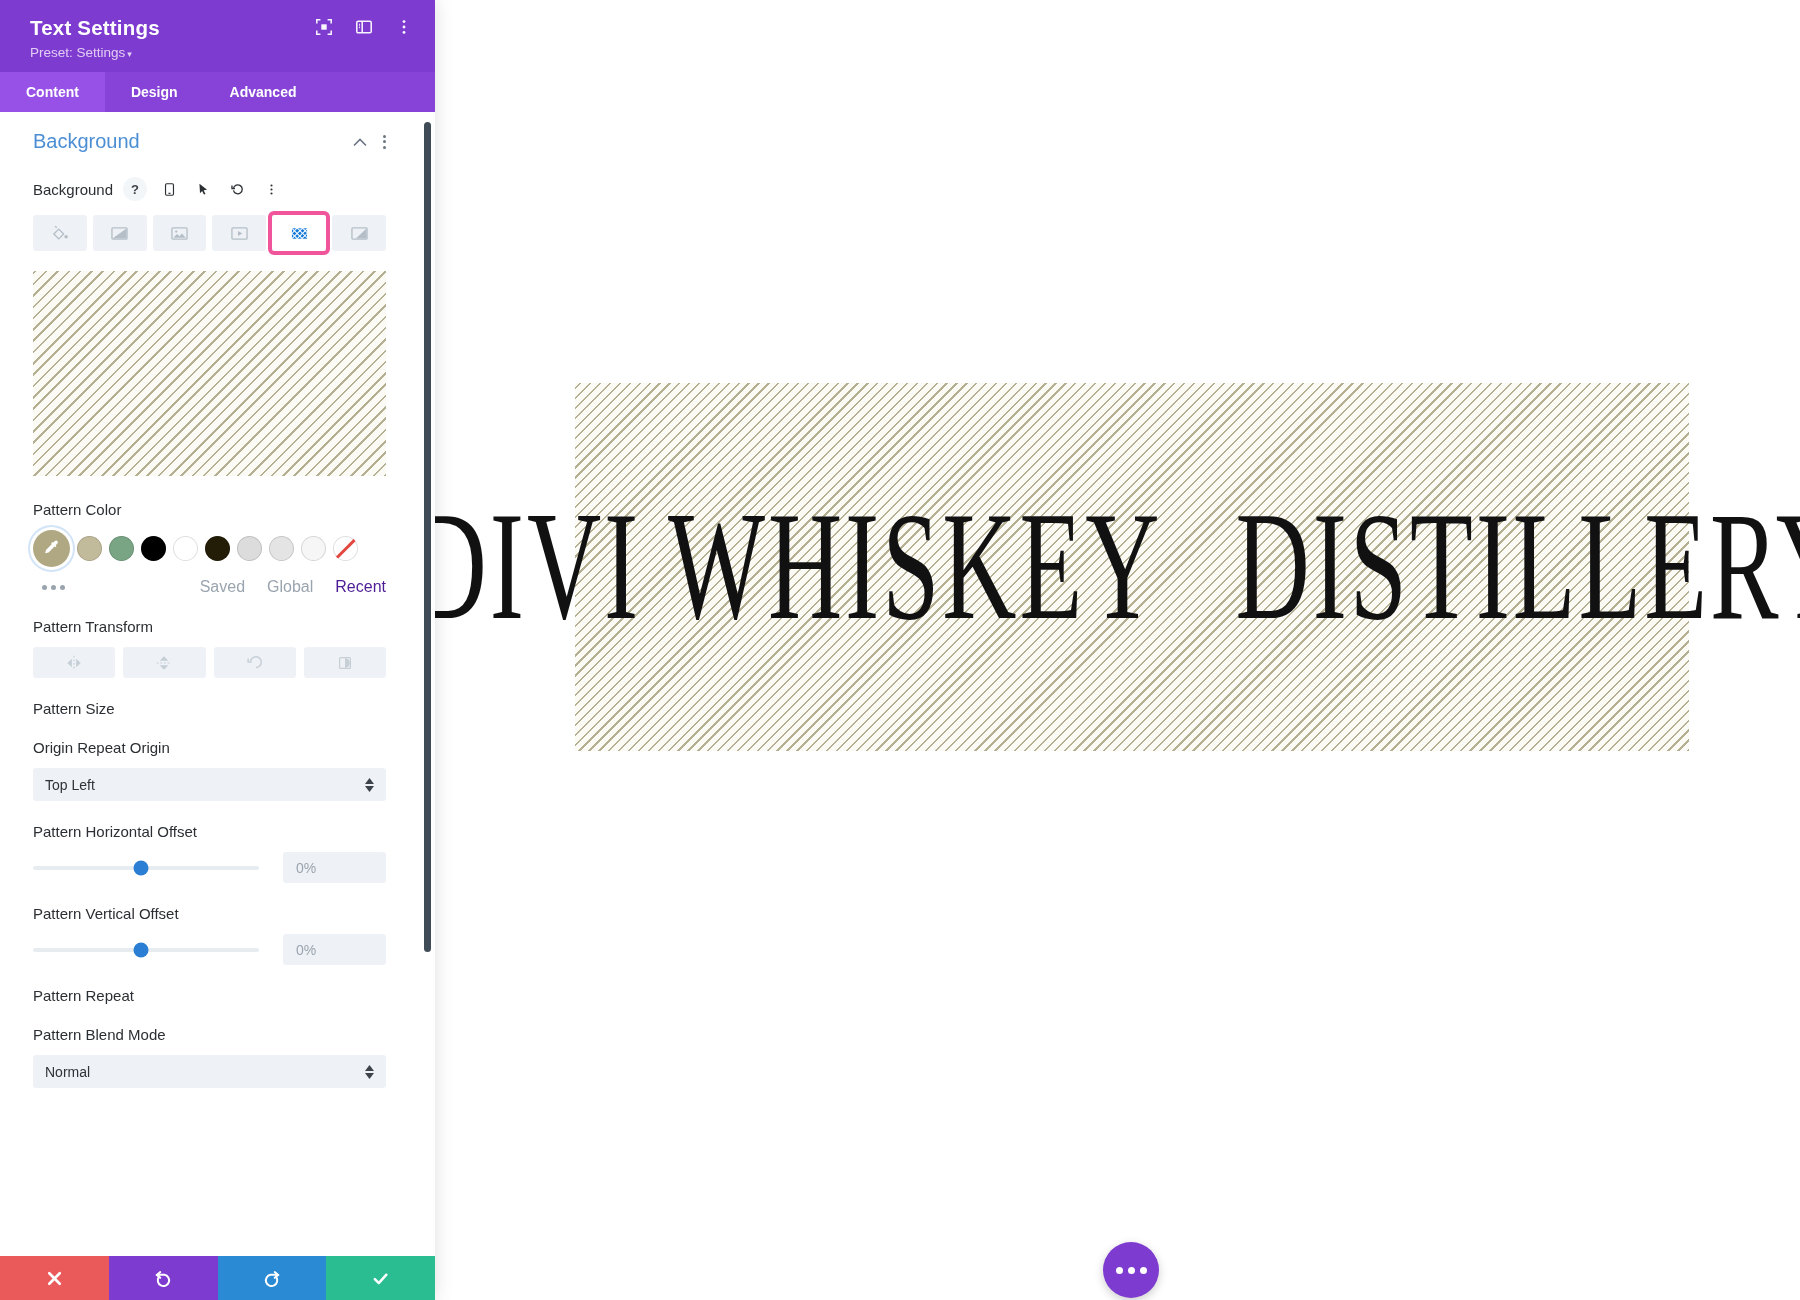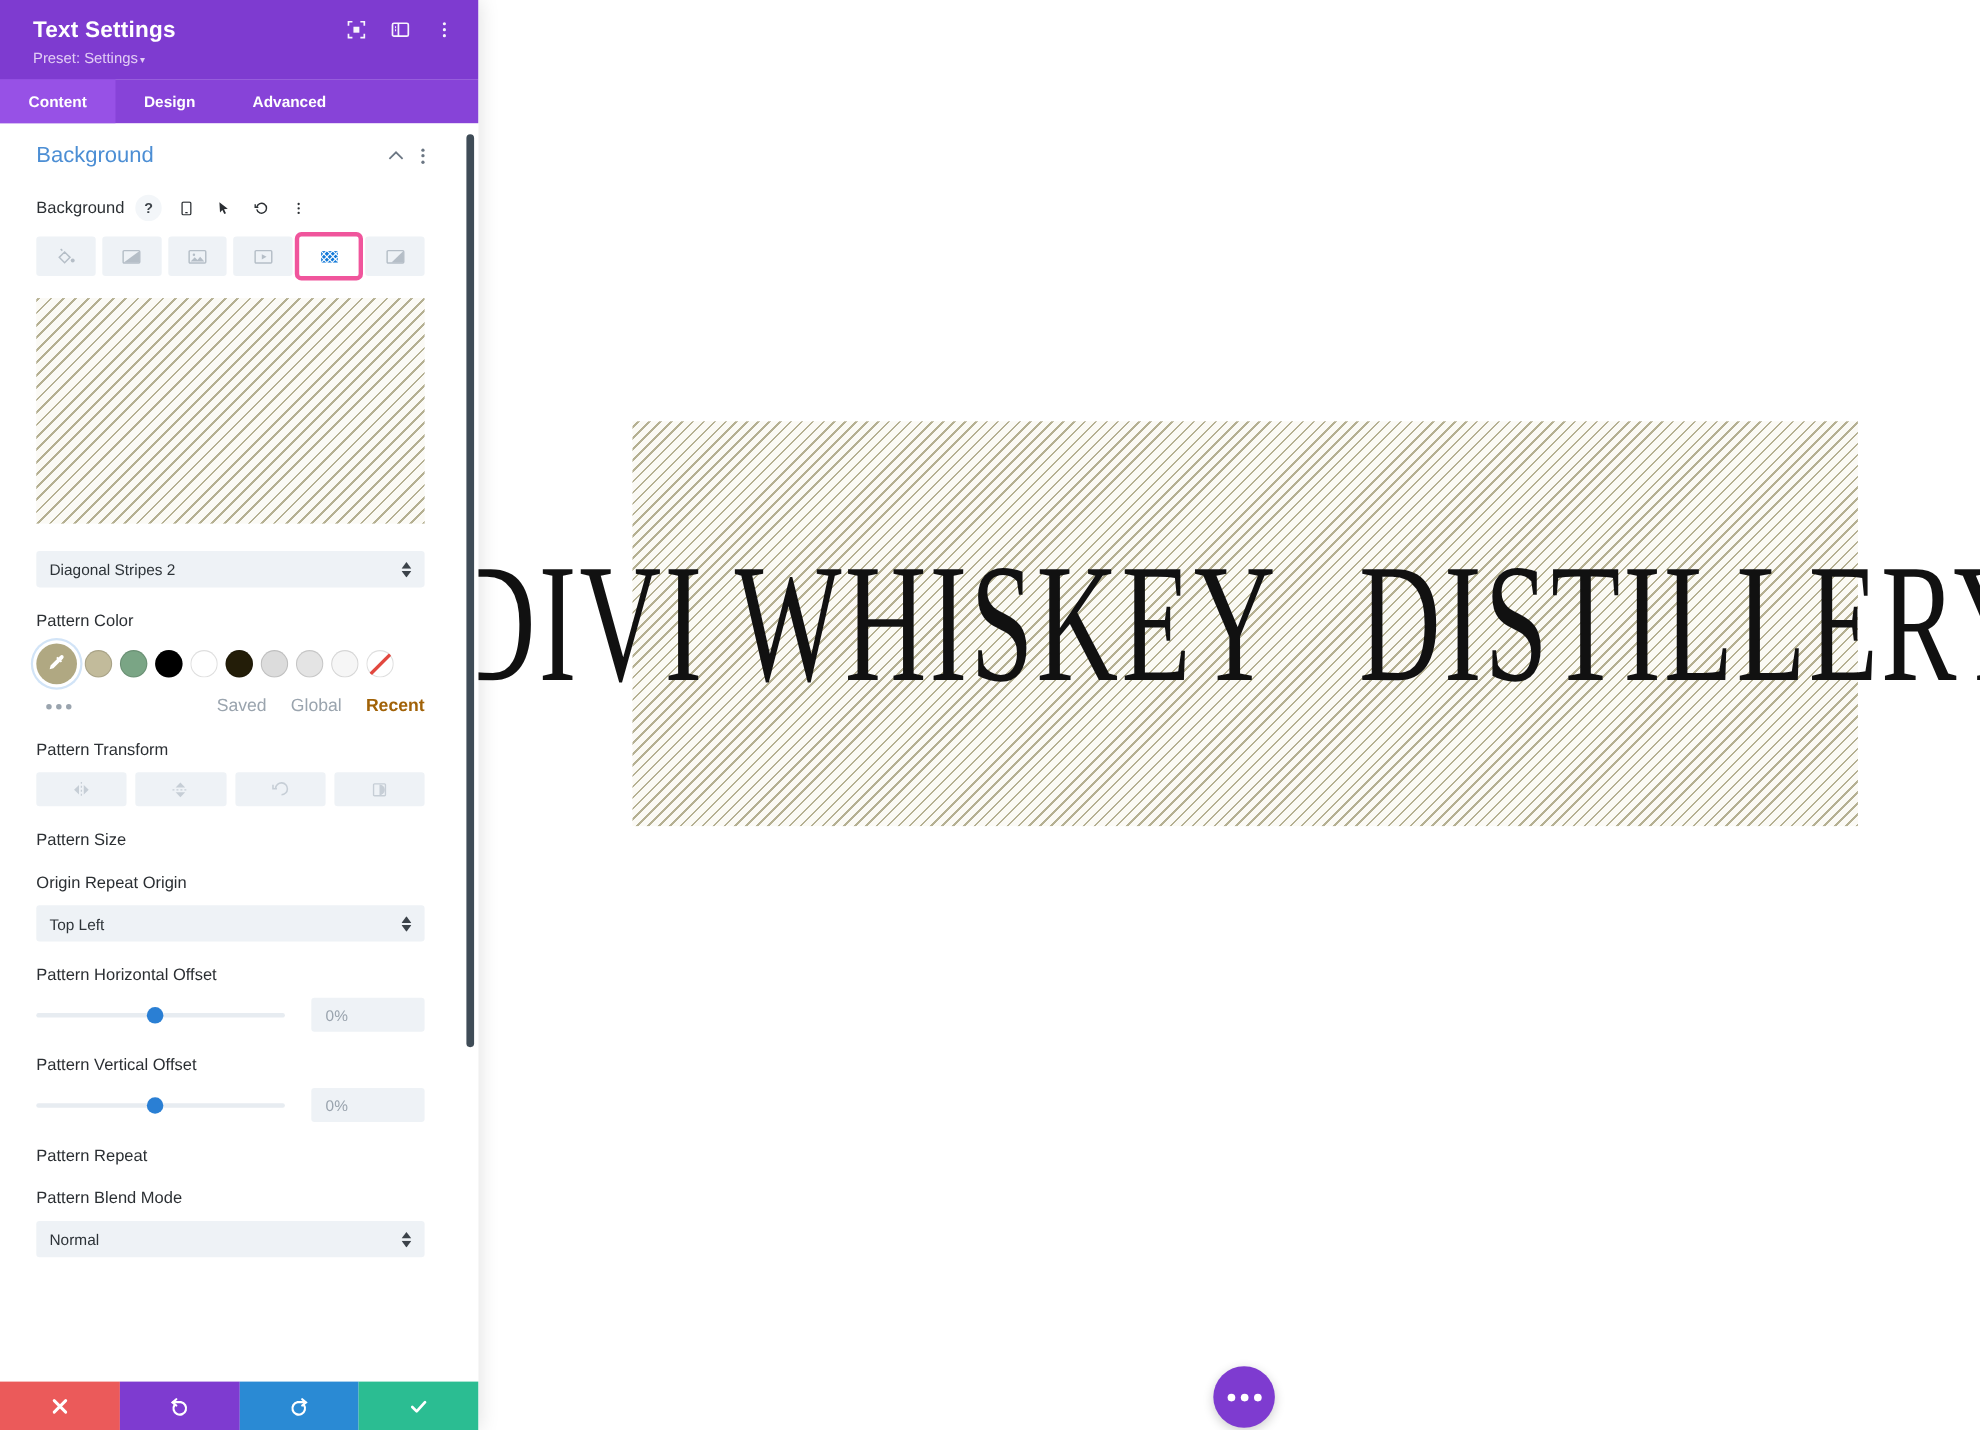--- a/index.html
+++ b/index.html
@@ -181,21 +181,21 @@
   }
 
   .swatch-meta {
     display:flex; align-items:center; justify-content:space-between;
     margin-top: 11px;
   }
   .dots3 { display:flex; gap:4px; padding-left: 9px; }
   .dots3 i { width:5px;height:5px;border-radius:50%;background:#9aa4ae; display:block; }
   .meta-links { display:flex; gap: 22px; font-size: 16px; }
   .meta-links span { color: #9aa4ae; }
-  .meta-links span.active { color: #a16207; font-weight: bold; }
+  .meta-links span.active { color: #4c1d95; font-weight: normal; }
 
   .transform-row { display:flex; gap: 8px; }
   .tbtn {
     flex: 1 1 0; height: 31px; border-radius: 3px; background: #eef2f6;
     display:flex; align-items:center; justify-content:center;
   }
   .tbtn svg { width: 18px; height: 18px; display:block; }
 
   .slider-row { display:flex; align-items:center; gap: 24px; margin-top: 2px; }
   .track {
@@ -375,31 +375,20 @@
           <div class="bgtype">
             <svg viewBox="0 0 20 18" fill="none" stroke="#b5bec7" stroke-width="1.4">
               <rect x="2" y="3" width="16" height="12" rx="1"></rect>
               <path d="M17.4 3.6v10.8H6.2z" fill="#b5bec7" stroke="none"></path>
             </svg>
           </div>
         </div>
 
         <div class="pattern-preview"></div>
 
-        <div class="select">
-          <span>Diagonal Stripes 2</span>
-          <span class="arrows">
-            <svg viewBox="0 0 9 6" fill="#3c434a">
-                <path d="M4.5 0L9 6H0z"></path>
-              </svg>
-            <svg viewBox="0 0 9 6" fill="#3c434a">
-                <path d="M4.5 6L0 0h9z"></path>
-              </svg>
-          </span>
-        </div>
 
         <div class="group-label">Pattern Color</div>
 
         <div class="swatch-row">
           <span class="swatch eyedrop" style="background:#b0a882">
             <svg viewBox="0 0 20 20" fill="#ffffff">
               <path d="M16.6 2.4a2.3 2.3 0 00-3.3 0l-1.6 1.6-.8-.8-1.3 1.3.8.8-6.2 6.2-.9 3.6 3.6-.9 6.2-6.2.8.8 1.3-1.3-.8-.8 1.6-1.6a2.3 2.3 0 000-3.3z"></path>
             </svg>
           </span>
           <span class="swatch ring" style="background:#c2bb9b"></span>

